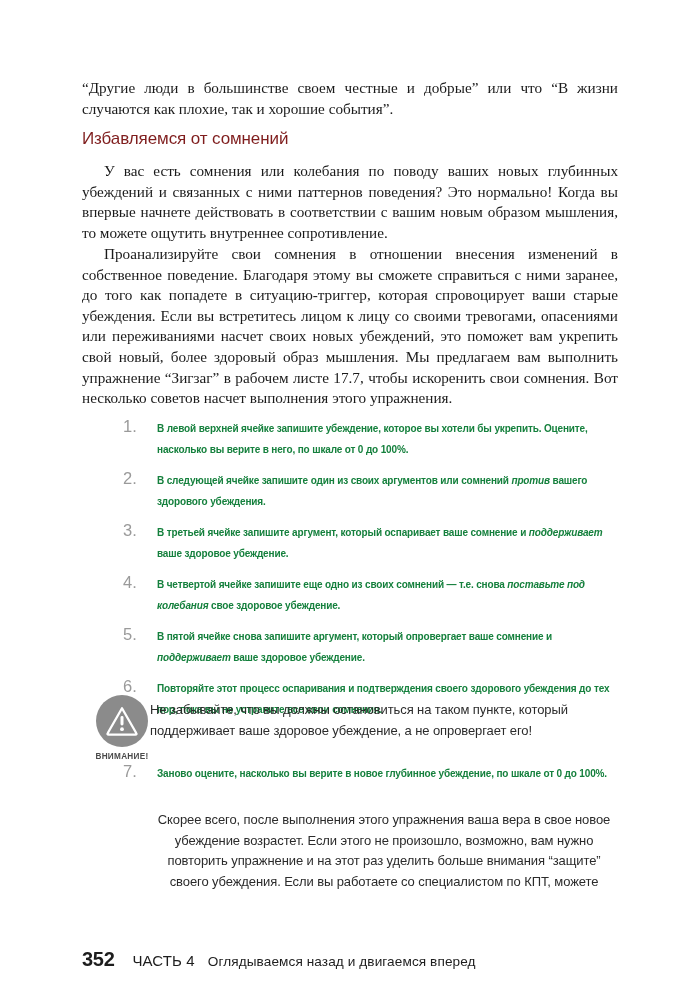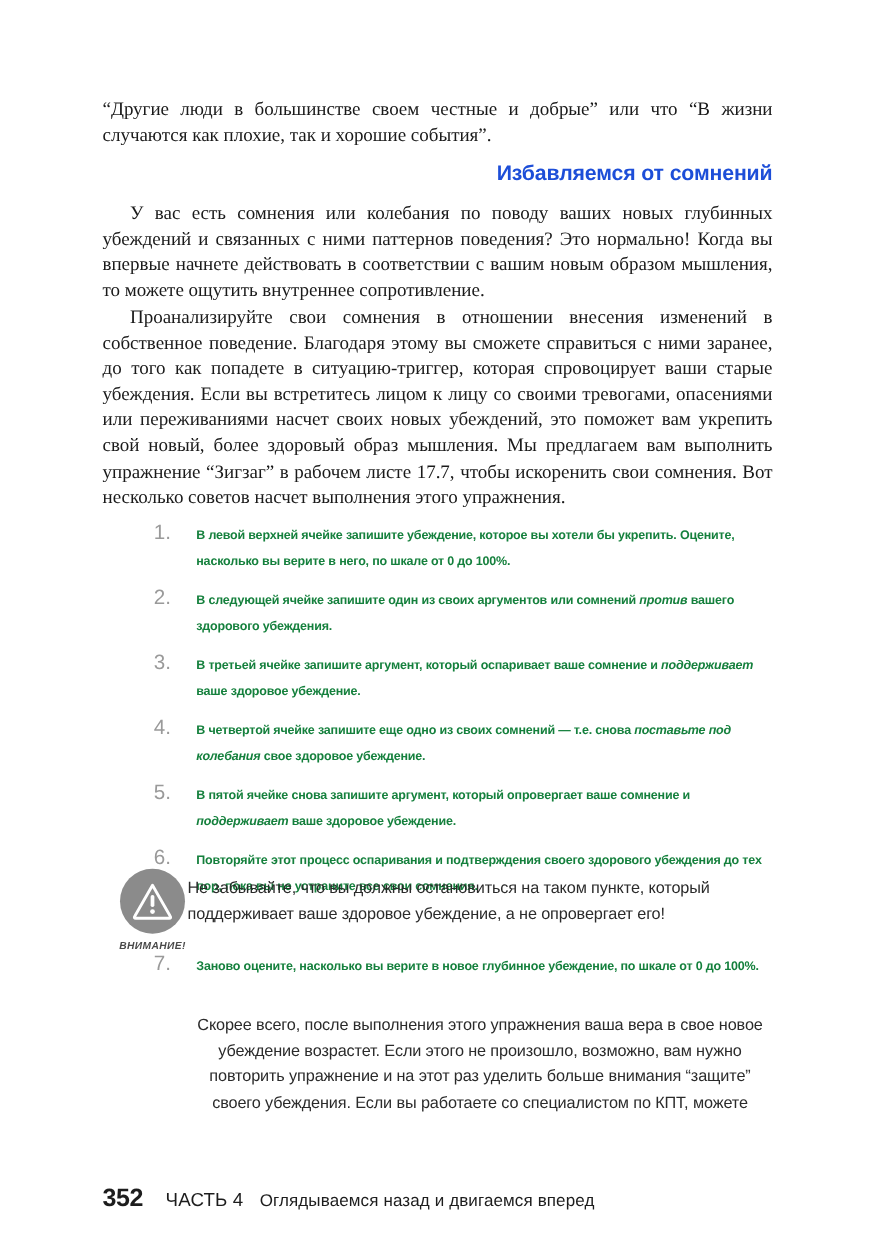--- a/index.html
+++ b/index.html
@@ -28,26 +28,25 @@
     text-justify: inter-word;
     -webkit-hyphens: none;
     hyphens: none;
   }
   .serif-para.indent { text-indent: 22px; }
 
   
   .section-heading {
     position: absolute;
     font-family: "Liberation Sans", "DejaVu Sans", sans-serif;
-    font-weight: bold;
+    font-weight: normal;
     font-size: 17px;
     line-height: 22px;
     letter-spacing: -0.1px;
-    color: #1d4ed8;
-    text-align: right;
+    color: #7f1d1d;
   }
 
   
   .num-list {
     position: absolute;
     margin: 0;
     padding: 0;
     list-style: none;
   }
   .num-item {
@@ -109,21 +108,20 @@
   }
   .warn-circle svg { display: block; }
   .warn-label {
     margin-top: 5px;
     font-family: "Liberation Sans", "DejaVu Sans", sans-serif;
     font-size: 8.2px;
     font-weight: bold;
     letter-spacing: 0.3px;
     color: #4a4a4a;
     white-space: nowrap;
-    font-style: italic;
   }
 
   
   .footer {
     position: absolute;
     display: flex;
     align-items: baseline;
     font-family: "Liberation Sans", "DejaVu Sans", sans-serif;
     color: #1d1d1d;
     margin-top: 45px;

